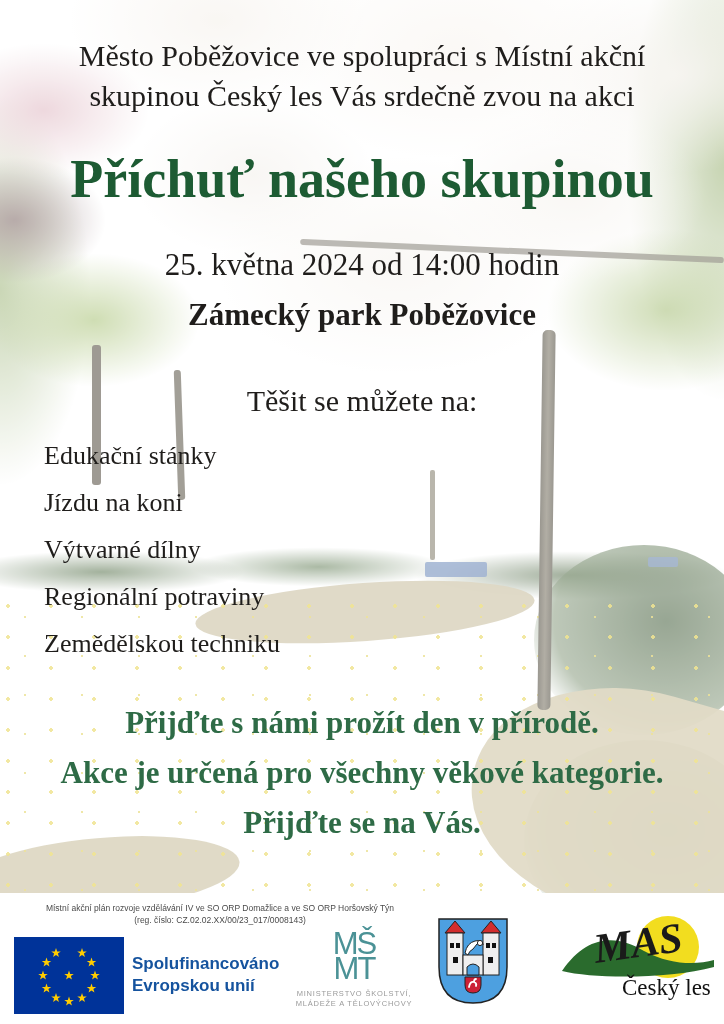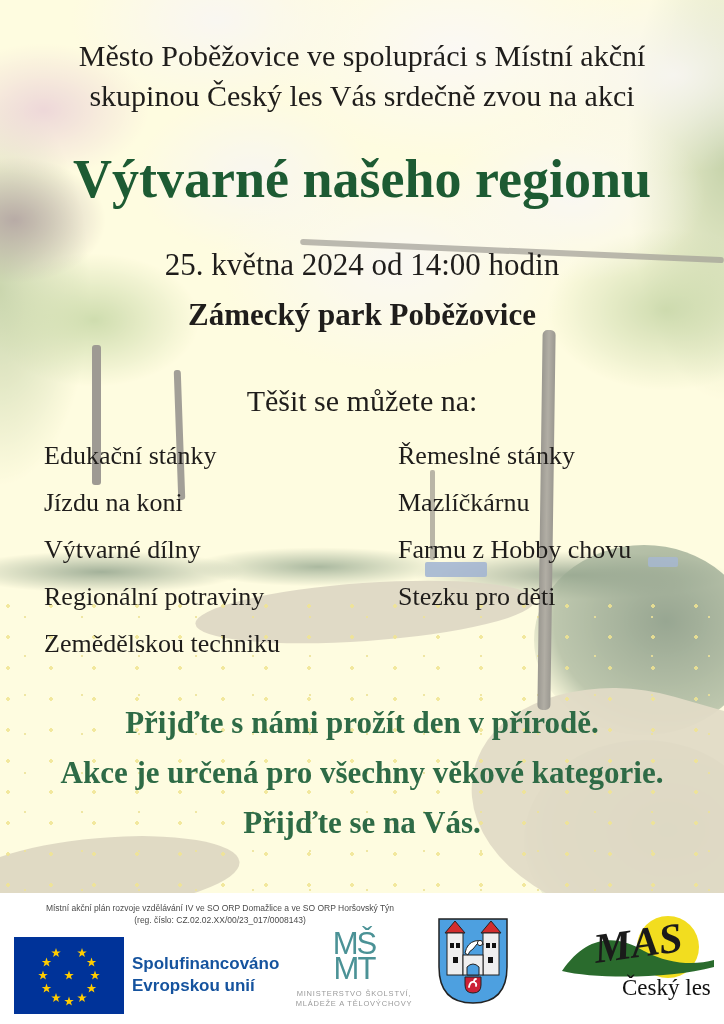--- a/index.html
+++ b/index.html
@@ -1,18 +1,18 @@
 <!DOCTYPE html>
 <html><head>
 <meta charset="utf-8">
 <style>
   html,body{margin:0;padding:0;background:#e8e8e8;}
   .poster{
     position:relative;width:724px;height:1024px;margin:0 auto;overflow:hidden;
-    background:#fef9c3;font-family:"Liberation Serif", serif;
+    background:#ffffff;font-family:"Liberation Serif", serif;
   }
   
   .photo{position:absolute;left:0;top:0;width:724px;height:893px;overflow:hidden;
     background:linear-gradient(180deg,#8fa3c8 0%,#96a9c9 20%,#a3b0bc 33%,#8aa468 44%,#7f9c63 52%,#6f8c52 68%,#7b955e0 84%,#6f8c52 100%);}
   .layer{position:absolute;}
   .canopy{left:0;top:0;width:724px;height:500px;
     background-image:
       radial-gradient(150px 95px at 6% 22%, rgba(216,168,180,.85), transparent 70%),
       radial-gradient(130px 90px at 2% 44%, rgba(94,58,66,.75), transparent 70%),
       radial-gradient(210px 125px at 30% 4%, rgba(243,238,231,.95), transparent 70%),
@@ -106,39 +106,33 @@
     <div class="layer dandelions"></div>
     <div class="layer trunk-main"></div>
     <div class="layer veil"></div>
   </div>
 
   <div class="txt intro">
     <div>Město Poběžovice ve spolupráci s Místní akční</div>
     <div>skupinou Český les Vás srdečně zvou na akci</div>
   </div>
 
-  <div class="txt title">Výtvarné našeho regionu</div>
+  <div class="txt title">Příchuť našeho skupinou</div>
 
   <div class="txt when">25. května 2024 od 14:00 hodin</div>
   <div class="txt where">Zámecký park Poběžovice</div>
 
   <div class="txt expect">Těšit se můžete na:</div>
 
   <ul class="collist col-left">
     <li>Edukační stánky</li>
     <li>Jízdu na koni</li>
     <li>Výtvarné dílny</li>
     <li>Regionální potraviny</li>
     <li>Zemědělskou techniku</li>
-  </ul>
-  <ul class="collist col-right">
-    <li>Řemeslné stánky</li>
-    <li>Mazlíčkárnu</li>
-    <li>Farmu z Hobby chovu</li>
-    <li>Stezku pro děti</li>
   </ul>
 
   <div class="txt invite">
     <div>Přijďte s námi prožít den v přírodě.</div>
     <div>Akce je určená pro všechny věkové kategorie.</div>
     <div>Přijďte se na Vás.</div>
   </div>
 
   <div class="footer">
 

